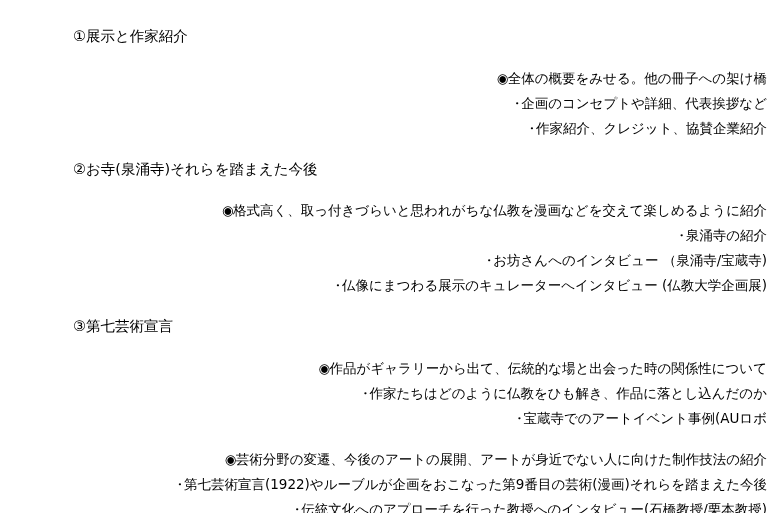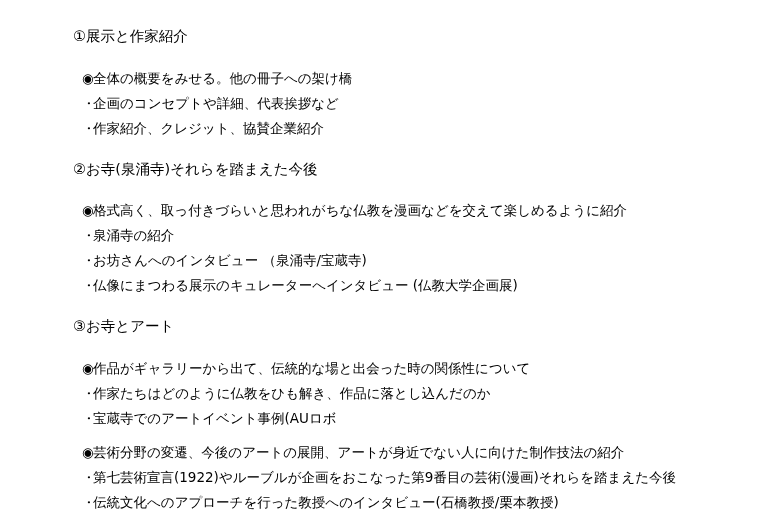--- a/index.html
+++ b/index.html
@@ -29,22 +29,23 @@
   .lvl1 {
     margin: 16px;
     padding: 0 0 0 57px;
     font-size: 14.5px;
     line-height: 25.5px;
     white-space: nowrap;
     letter-spacing: 0px;
   }
   .sub {
     list-style: none;
-    margin: 9px;
+    margin: 16px;
     padding: 0;
+    text-align: right;
   }
   .lvl2 {
     margin: 0;
     padding: 0 0 0 73px;
     font-size: 13.5px;
     line-height: 25px;
     white-space: nowrap;
     letter-spacing: 0px;
   }
   .lvl2 .bullet {
@@ -74,21 +75,21 @@
       <div class="lvl1"><span class="marker">②</span><span>お寺(泉涌寺)それらを踏まえた今後</span></div>
       <ul class="sub">
         <li class="lvl2"><span class="bullet">◉</span><span>格式高く、取っ付きづらいと思われがちな仏教を漫画などを交えて楽しめるように紹介</span></li>
         <li class="lvl2"><span class="bullet">・</span><span>泉涌寺の紹介</span></li>
         <li class="lvl2"><span class="bullet">・</span><span>お坊さんへのインタビュー （泉涌寺/宝蔵寺)</span></li>
         <li class="lvl2"><span class="bullet">・</span><span>仏像にまつわる展示のキュレーターへインタビュー (仏教大学企画展)</span></li>
       </ul>
     </li>
 
     <li class="section">
-      <div class="lvl1"><span class="marker">③</span><span>お寺とアート</span></div>
+      <div class="lvl1"><span class="marker">③</span><span>第七芸術宣言</span></div>
       <ul class="sub">
         <li class="lvl2"><span class="bullet">◉</span><span>作品がギャラリーから出て、伝統的な場と出会った時の関係性について</span></li>
         <li class="lvl2"><span class="bullet">・</span><span>作家たちはどのように仏教をひも解き、作品に落とし込んだのか</span></li>
         <li class="lvl2"><span class="bullet">・</span><span>宝蔵寺でのアートイベント事例(AUロボ</span></li>
       </ul>
     </li>
 
     <li class="section">
       <ul class="sub">
         <li class="lvl2"><span class="bullet">◉</span><span>芸術分野の変遷、今後のアートの展開、アートが身近でない人に向けた制作技法の紹介</span></li>

